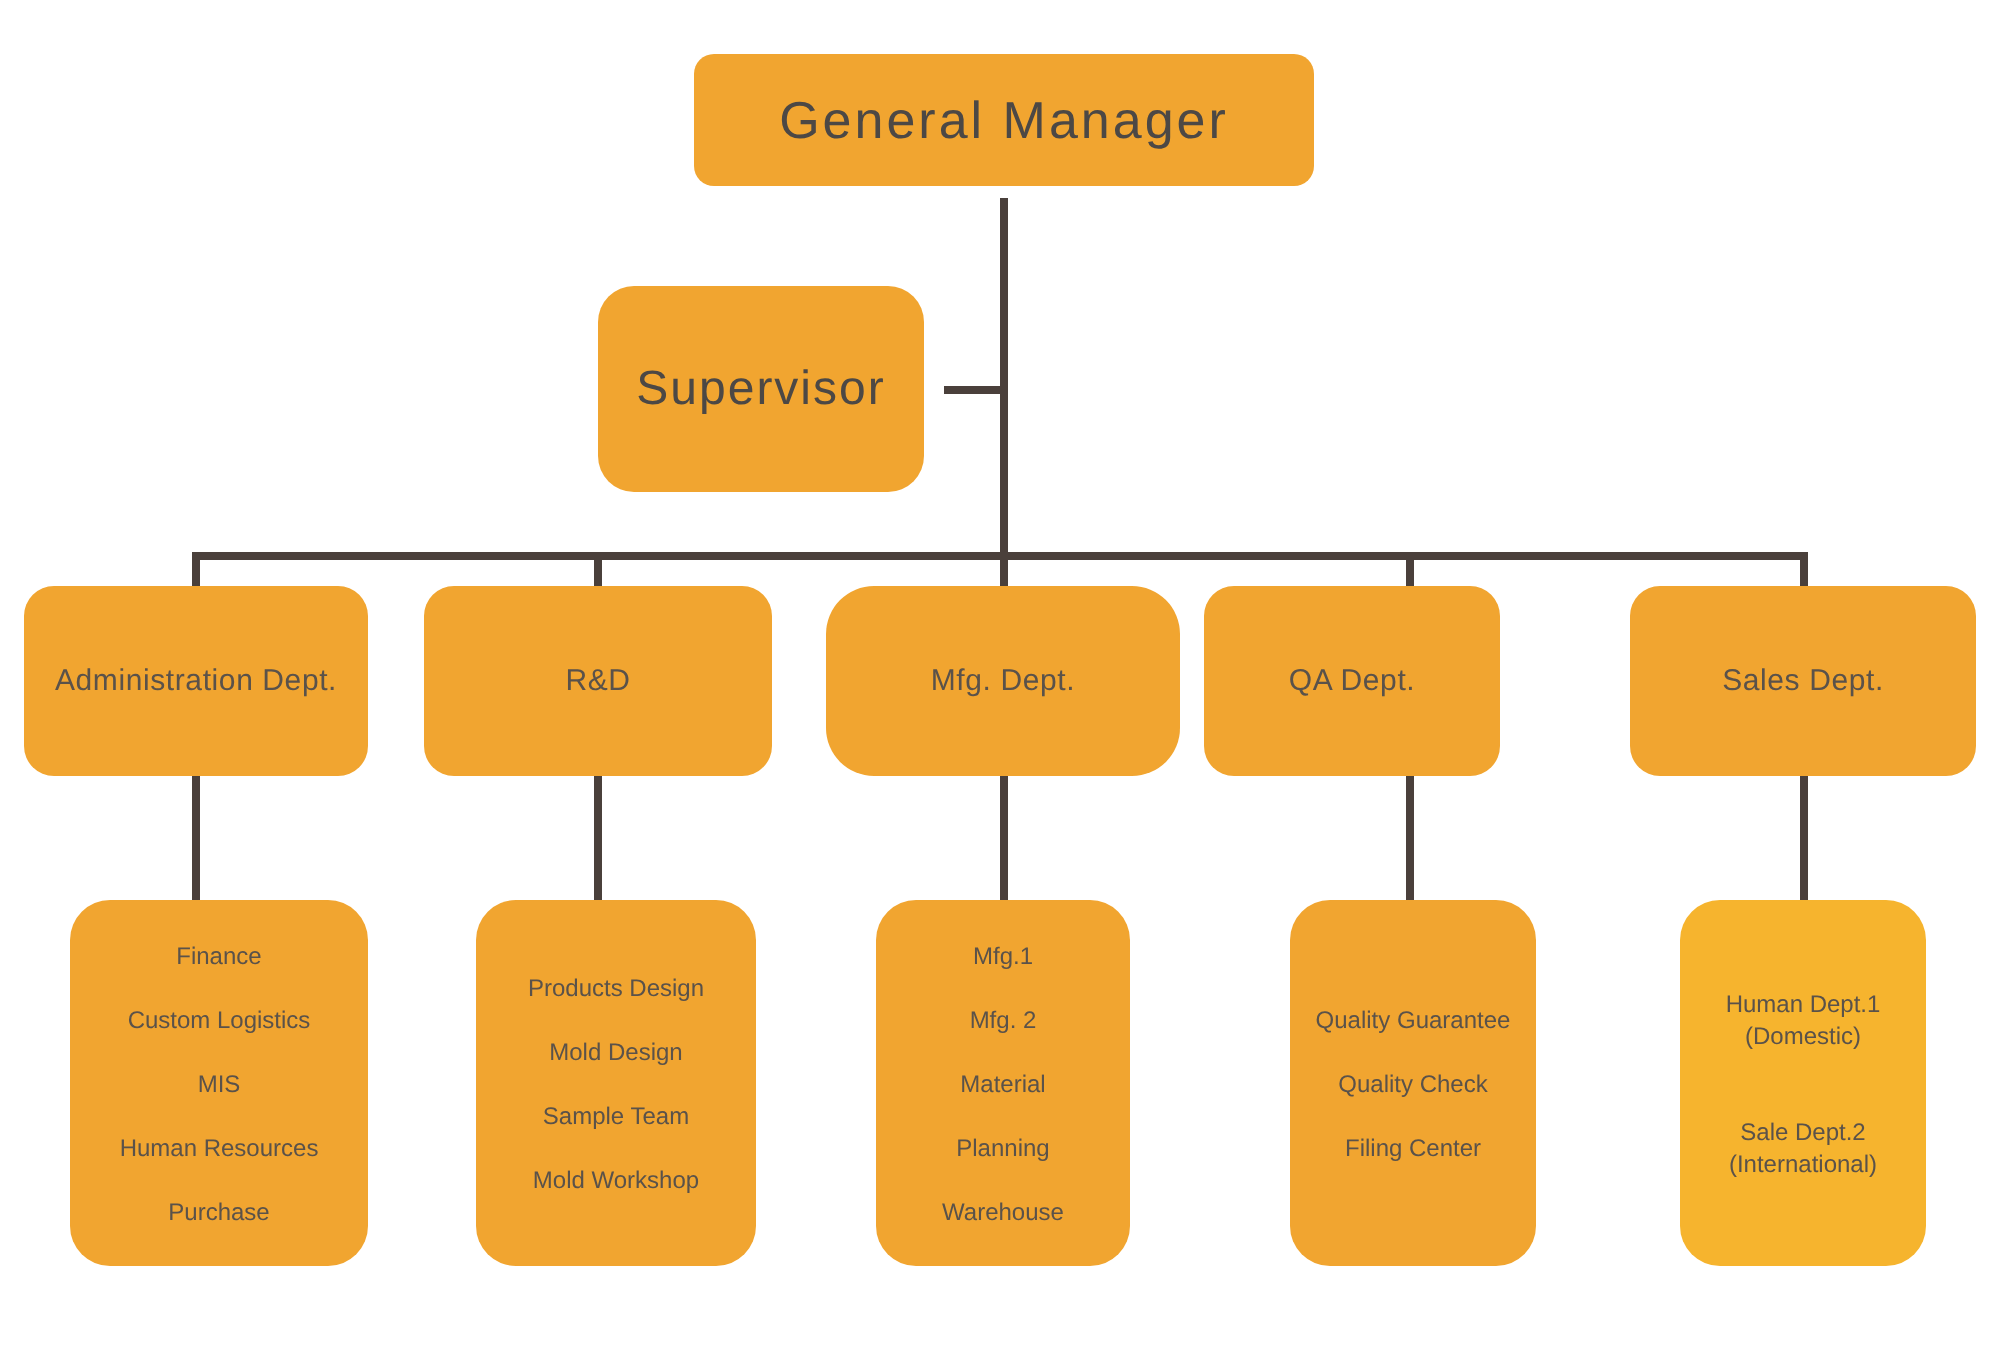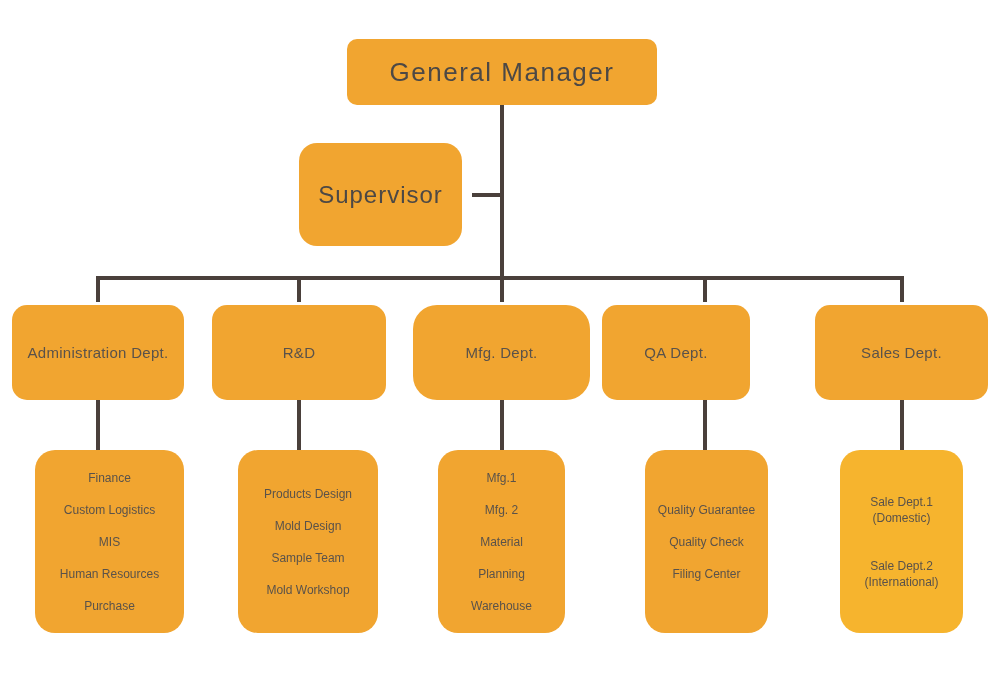--- a/index.html
+++ b/index.html
@@ -26,33 +26,33 @@
     position: absolute;
     background: var(--box, #f1a530);
     display: flex;
     align-items: center;
     justify-content: center;
     text-align: center;
     z-index: 1;
   }
   .node.light { background: var(--box_light, #f6b42e); }
   .root-box {
-    left: 347px; top: 39px; width: 310px; height: 66px;
+    left: 347px; top: 27px; width: 310px; height: 66px;
     border-radius: 10px;
     font-size: 26px; letter-spacing: 1.5px; color: var(--text_dark, #4c4845);
   }
   .supervisor-box {
     left: 299px; top: 143px; width: 163px; height: 103px;
     border-radius: 18px;
     font-size: 24px; letter-spacing: 1px; color: var(--text_dark, #4c4845);
   }
   .dept-box {
     top: 293px; height: 95px;
     border-radius: 15px;
-    font-size: 15px; letter-spacing: 0.3px; margin-top: 12px;
+    font-size: 15px; letter-spacing: 0.3px;
   }
   .sub-box {
     top: 450px; height: 183px;
     border-radius: 20px;
     flex-direction: column;
     justify-content: center;
     font-size: 12px;
   }
   .sub-list {
     display: flex;
@@ -143,21 +143,21 @@
     <div class="sub-list">
       <div class="item">Quality Guarantee</div>
       <div class="item">Quality Check</div>
       <div class="item">Filing Center</div>
     </div>
   </div>
 
   <div class="node sub-box light" style="left:840px; width:123px;">
     <div class="sub-list sales-list">
       <div class="group">
-        <div class="item">Sale Dept.1</div>
+        <div class="item">Human Dept.1</div>
         <div class="item">(Domestic)</div>
       </div>
       <div class="group">
         <div class="item">Sale Dept.2</div>
         <div class="item">(International)</div>
       </div>
     </div>
   </div>
 
 </div>

